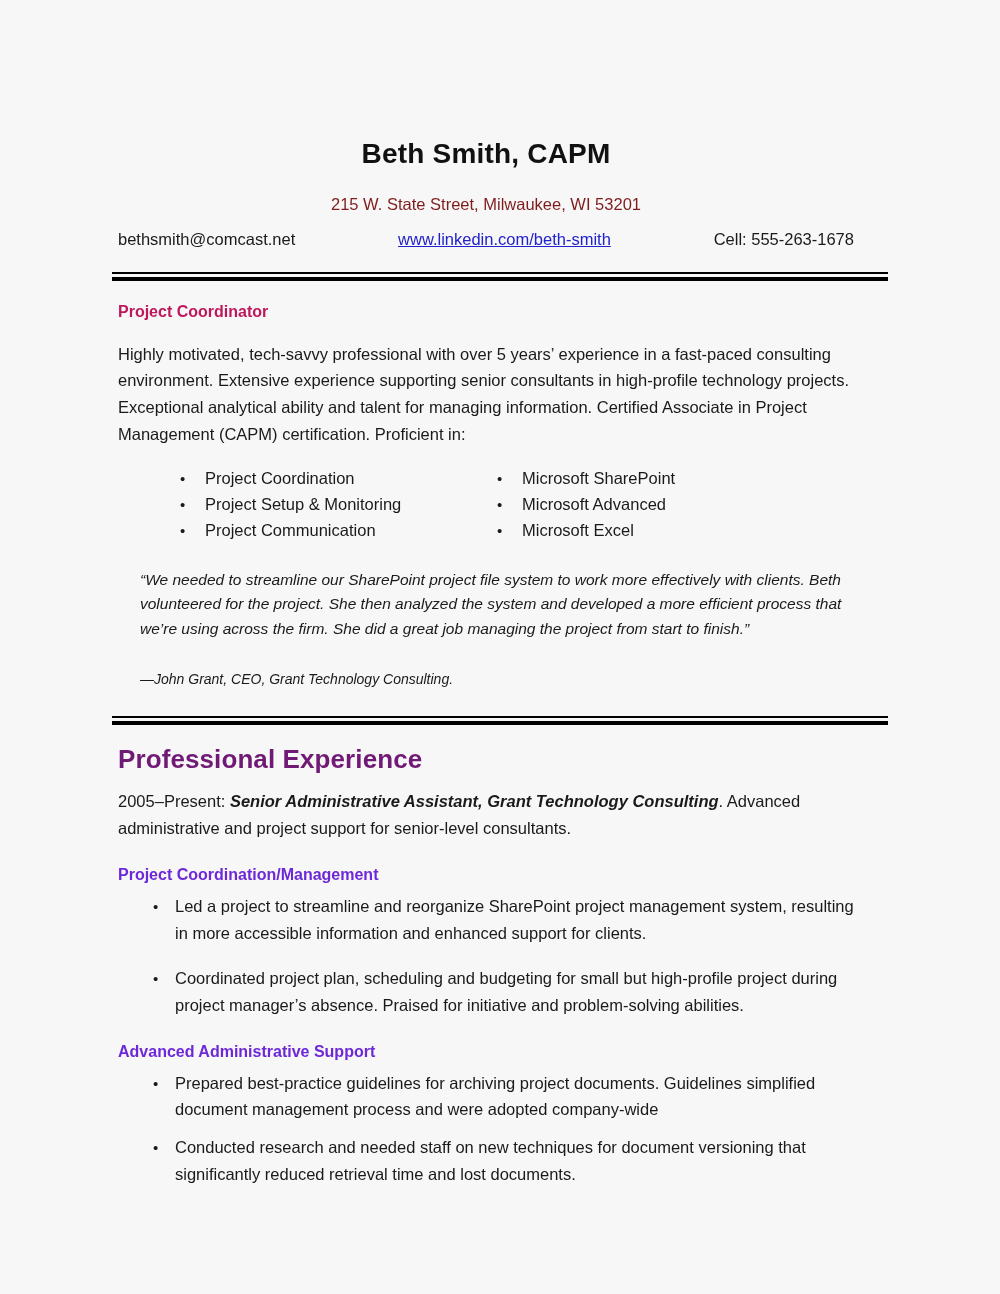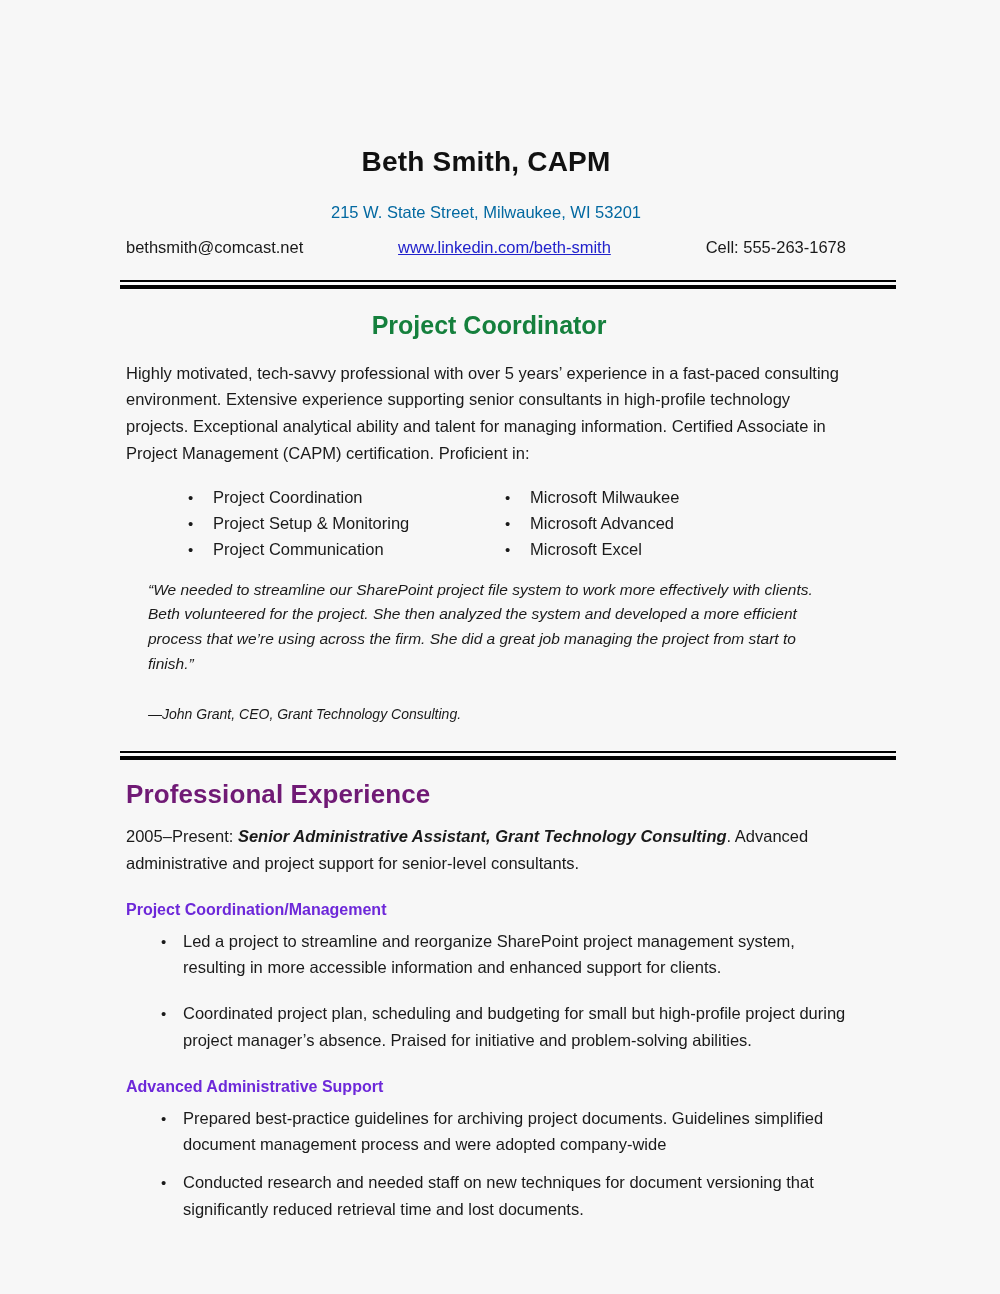--- a/index.html
+++ b/index.html
@@ -12,41 +12,41 @@
     background: #f7f7f7;
     font-family: "Liberation Sans", sans-serif;
     color: #1a1a1a;
     overflow: hidden;
   }
   .page {
     position: relative;
     width: 972px;
     height: 1294px;
     box-sizing: border-box;
-    padding: 8px;
+    padding: 0;
   }
 
   
   .header {
     padding-top: 139px;
     text-align: center;
   }
   .name {
     font-size: 28px;
     font-weight: bold;
     letter-spacing: 0.2px;
     line-height: 1.1;
     margin: 0;
     color: #111;
   }
   .address {
     font-size: 16.5px;
     margin-top: 25px;
     line-height: 1.2;
-    color: #0369a1;
+    color: #7f1d1d;
   }
   .contact-row {
     margin-top: 15px;
     padding: 0 118px 0 118px;
     display: flex;
     justify-content: space-between;
     align-items: baseline;
     font-size: 16.5px;
   }
   .contact-email { text-align: left; }
@@ -75,25 +75,24 @@
     background: #000;
   }
   .divider-1 { margin-top: 23px; }
   .divider-2 { margin-top: 26px; }
 
   
   .content {
     padding: 0 112px 0 118px;
   }
   .job-title {
-    text-align: center;
-    font-size: 25px;
+    font-size: 16px;
     font-weight: bold;
     margin-top: 22px;
-    color: #15803d;
+    color: #be185d;
   }
   .summary {
     font-size: 16.5px;
     line-height: 1.62;
     margin-top: 20px;
     color: #1a1a1a;
   }
 
   
   .skills {
@@ -114,21 +113,21 @@
   }
   .bullet-dot {
     width: 25px;
     flex: 0 0 25px;
     font-size: 15px;
     line-height: 1.56;
   }
 
   
   .quote {
-    margin-top: 15px;
+    margin-top: 24px;
     padding-left: 22px;
     padding-right: 8px;
     font-style: italic;
     font-size: 15.5px;
     line-height: 1.6;
     color: #1a1a1a;
   }
   .quote-attrib {
     margin-top: 26px;
     padding-left: 22px;
@@ -213,21 +212,21 @@
           <span>Project Setup &amp; Monitoring</span>
         </div>
         <div class="skill-item">
           <span class="bullet-dot">•</span>
           <span>Project Communication</span>
         </div>
       </div>
       <div class="skills-col skills-col-2">
         <div class="skill-item">
           <span class="bullet-dot">•</span>
-          <span>Microsoft Milwaukee</span>
+          <span>Microsoft SharePoint</span>
         </div>
         <div class="skill-item">
           <span class="bullet-dot">•</span>
           <span>Microsoft Advanced</span>
         </div>
         <div class="skill-item">
           <span class="bullet-dot">•</span>
           <span>Microsoft Excel</span>
         </div>
       </div>

